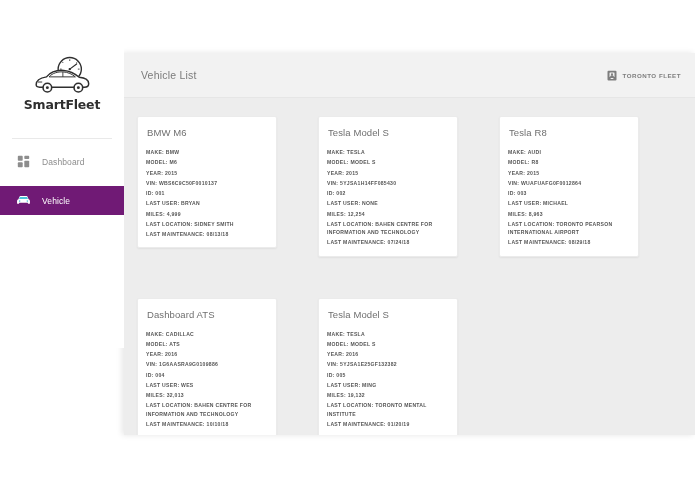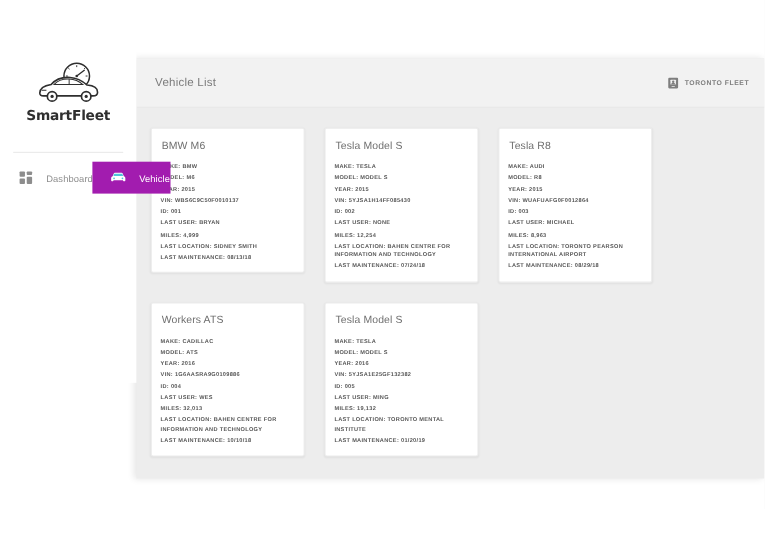--- a/index.html
+++ b/index.html
@@ -55,21 +55,21 @@
   }
 
   .nav-divider {
     height: 1px;
     background: #e9e9e9;
     margin: 14px 12px 8px 12px;
   }
 
   .nav {
     display: flex;
-    flex-direction: row;
+    flex-direction: column;
   }
 
   .nav-item {
     height: 29px;
     display: flex;
     align-items: center;
     padding-left: 16px;
     gap: 11px;
     margin-bottom: 10px;
     cursor: pointer;
@@ -153,20 +153,21 @@
     letter-spacing: 0.5px;
     font-weight: bold;
   }
 
   
   .card-grid {
     padding: 18px 0 0 9px;
     display: flex;
     flex-wrap: wrap;
     align-content: flex-start;
+    gap: 23px;
   }
 
   .card {
     width: 140px;
     background: #ffffff;
     border: 1px solid #ebebeb;
     border-radius: 2px;
     box-shadow: 0 1px 2px rgba(0,0,0,0.06);
     padding: 10px 8px 9px 8px;
     margin: 0 0 18px 0;
@@ -242,21 +243,21 @@
           <svg viewBox="0 0 16 16" width="13" height="13" xmlns="http://www.w3.org/2000/svg" fill="currentColor">
             <rect x="1" y="1" width="6" height="6" rx="1"></rect>
             <rect x="9" y="1" width="6" height="4" rx="1"></rect>
             <rect x="1" y="9" width="6" height="6" rx="1"></rect>
             <rect x="9" y="7" width="6" height="8" rx="1"></rect>
           </svg>
         </span>
         <span class="nav-label">Dashboard</span>
       </div>
 
-      <div class="nav-item active" style="background: #a21caf;">
+      <div class="nav-item active" style="background: #701a75;">
         <span class="nav-icon">
           <svg viewBox="0 0 20 14" width="15" height="11" xmlns="http://www.w3.org/2000/svg" fill="currentColor">
             <path d="M3.2 5.3 L4.6 1.9 C4.8 1.3 5.3 1 5.9 1 L14.1 1 C14.7 1 15.2 1.3 15.4 1.9 L16.8 5.3
                      C17.9 5.6 18.6 6.5 18.6 7.6 L18.6 10.6 C18.6 11.1 18.2 11.4 17.8 11.4 L16.6 11.4
                      C16.2 11.4 15.8 11.1 15.8 10.6 L15.8 10 L4.2 10 L4.2 10.6
                      C4.2 11.1 3.8 11.4 3.4 11.4 L2.2 11.4 C1.8 11.4 1.4 11.1 1.4 10.6
                      L1.4 7.6 C1.4 6.5 2.1 5.6 3.2 5.3 Z"></path>
             <rect x="2.6" y="5.1" width="14.8" height="1.1" rx="0.5" fill="#ffffff" opacity="0.0"></rect>
             <circle cx="4.9" cy="7.8" r="1.05" fill="#4ec3da"></circle>
             <circle cx="15.1" cy="7.8" r="1.05" fill="#4ec3da"></circle>
@@ -327,21 +328,21 @@
               <div class="field"><span class="fl">YEAR:</span> <span class="fv">2015</span></div>
               <div class="field"><span class="fl">VIN:</span> <span class="fv">WUAFUAFG0F0012864</span></div>
               <div class="field"><span class="fl">ID:</span> <span class="fv">003</span></div>
               <div class="field"><span class="fl">LAST USER:</span> <span class="fv">MICHAEL</span></div>
               <div class="field"><span class="fl">MILES:</span> <span class="fv">8,963</span></div>
               <div class="field"><span class="fl">LAST LOCATION:</span> <span class="fv">TORONTO PEARSON INTERNATIONAL AIRPORT</span></div>
               <div class="field"><span class="fl">LAST MAINTENANCE:</span> <span class="fv">08/29/18</span></div>
             </div>
           </div>
           <div class="card" style="margin-left: 4px;">
-            <div class="card-title">Workers ATS</div>
+            <div class="card-title">Dashboard ATS</div>
             <div class="card-fields">
               <div class="field"><span class="fl">MAKE:</span> <span class="fv">CADILLAC</span></div>
               <div class="field"><span class="fl">MODEL:</span> <span class="fv">ATS</span></div>
               <div class="field"><span class="fl">YEAR:</span> <span class="fv">2016</span></div>
               <div class="field"><span class="fl">VIN:</span> <span class="fv">1G6AASRA9G0109886</span></div>
               <div class="field"><span class="fl">ID:</span> <span class="fv">004</span></div>
               <div class="field"><span class="fl">LAST USER:</span> <span class="fv">WES</span></div>
               <div class="field"><span class="fl">MILES:</span> <span class="fv">32,013</span></div>
               <div class="field"><span class="fl">LAST LOCATION:</span> <span class="fv">BAHEN CENTRE FOR INFORMATION AND TECHNOLOGY</span></div>
               <div class="field"><span class="fl">LAST MAINTENANCE:</span> <span class="fv">10/10/18</span></div>

